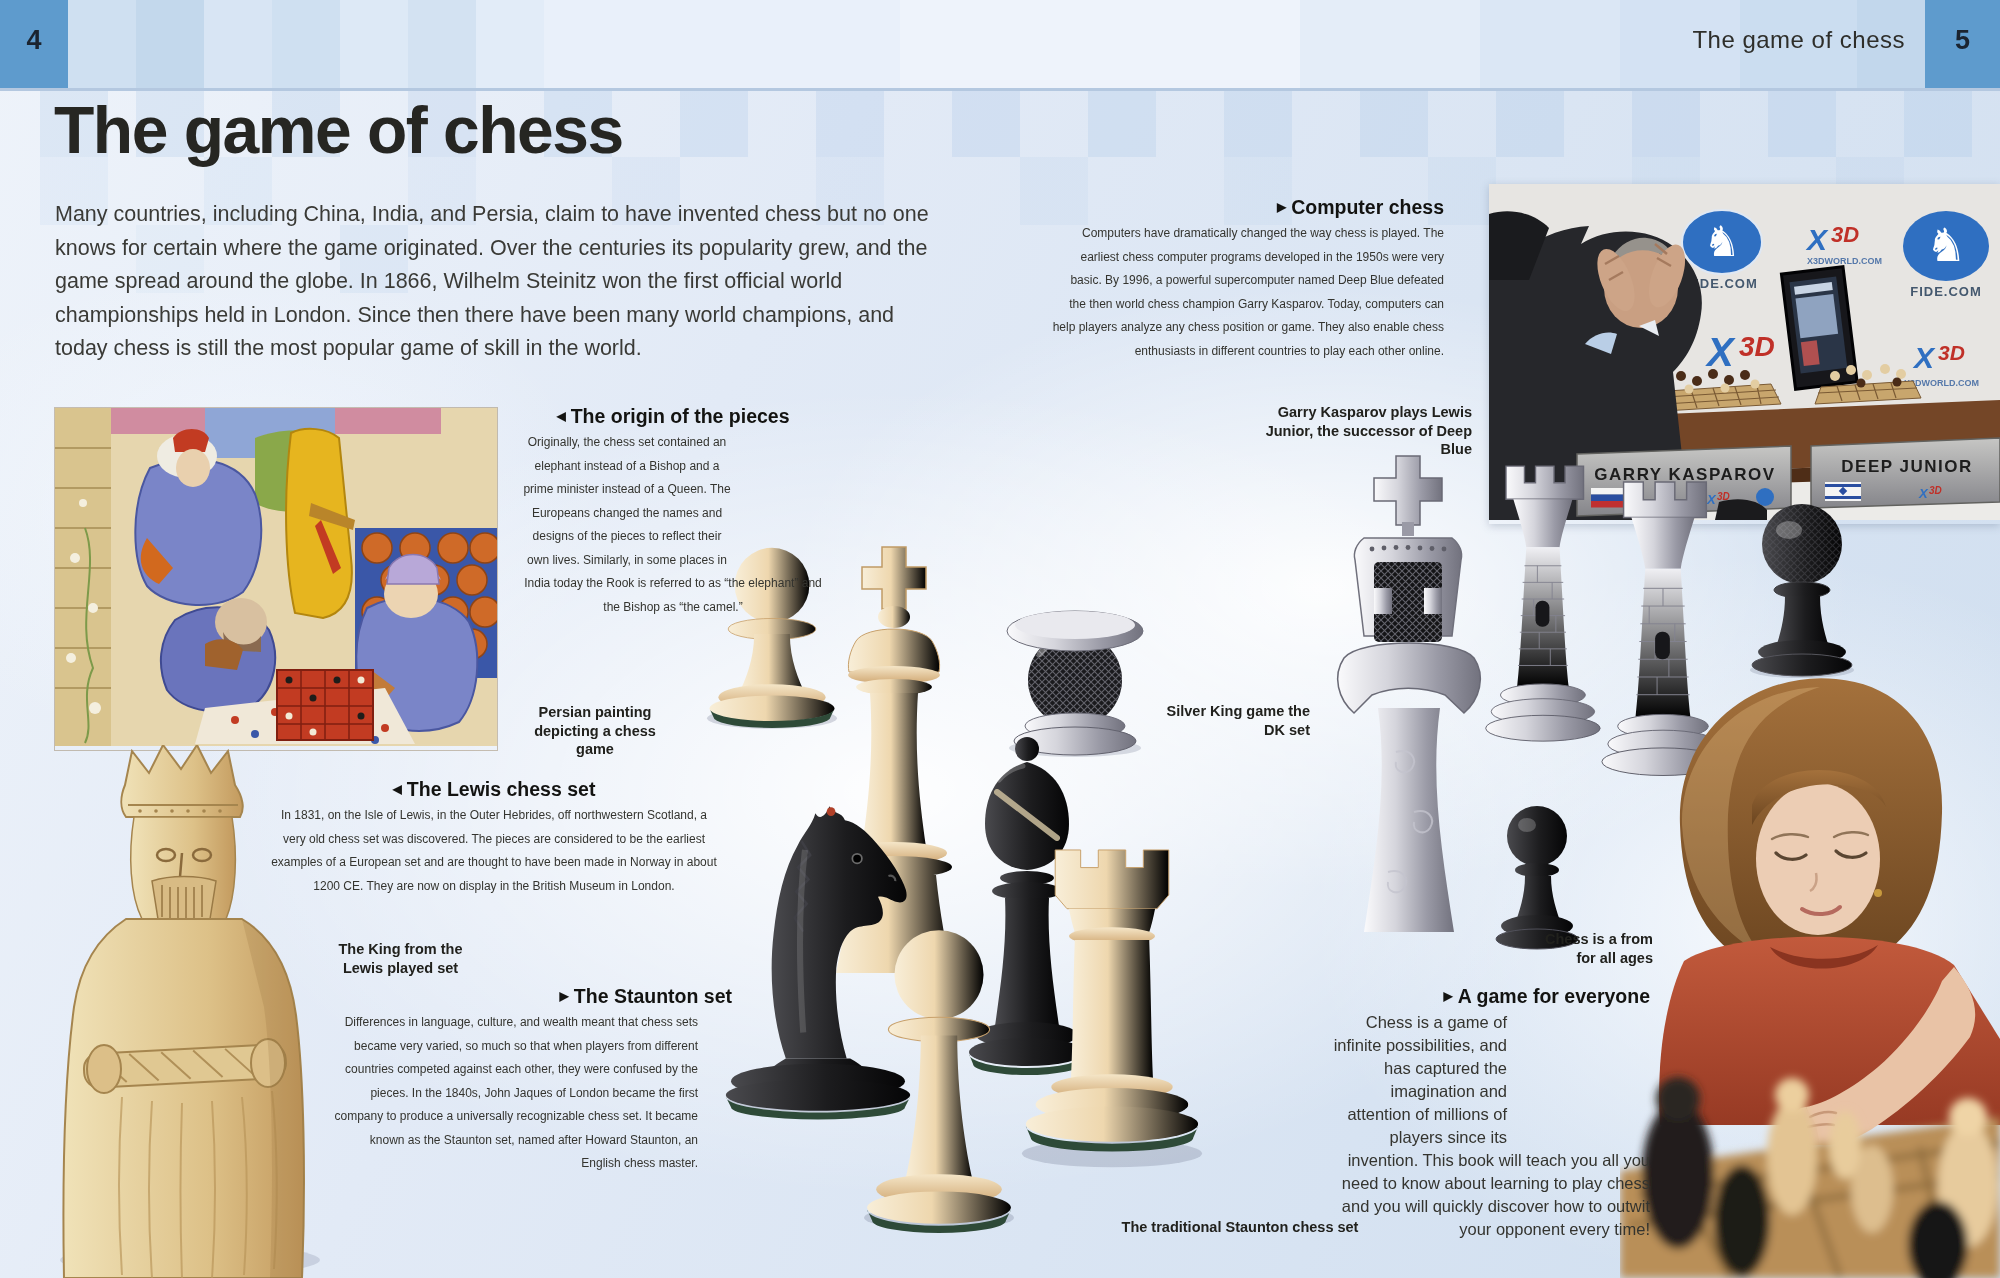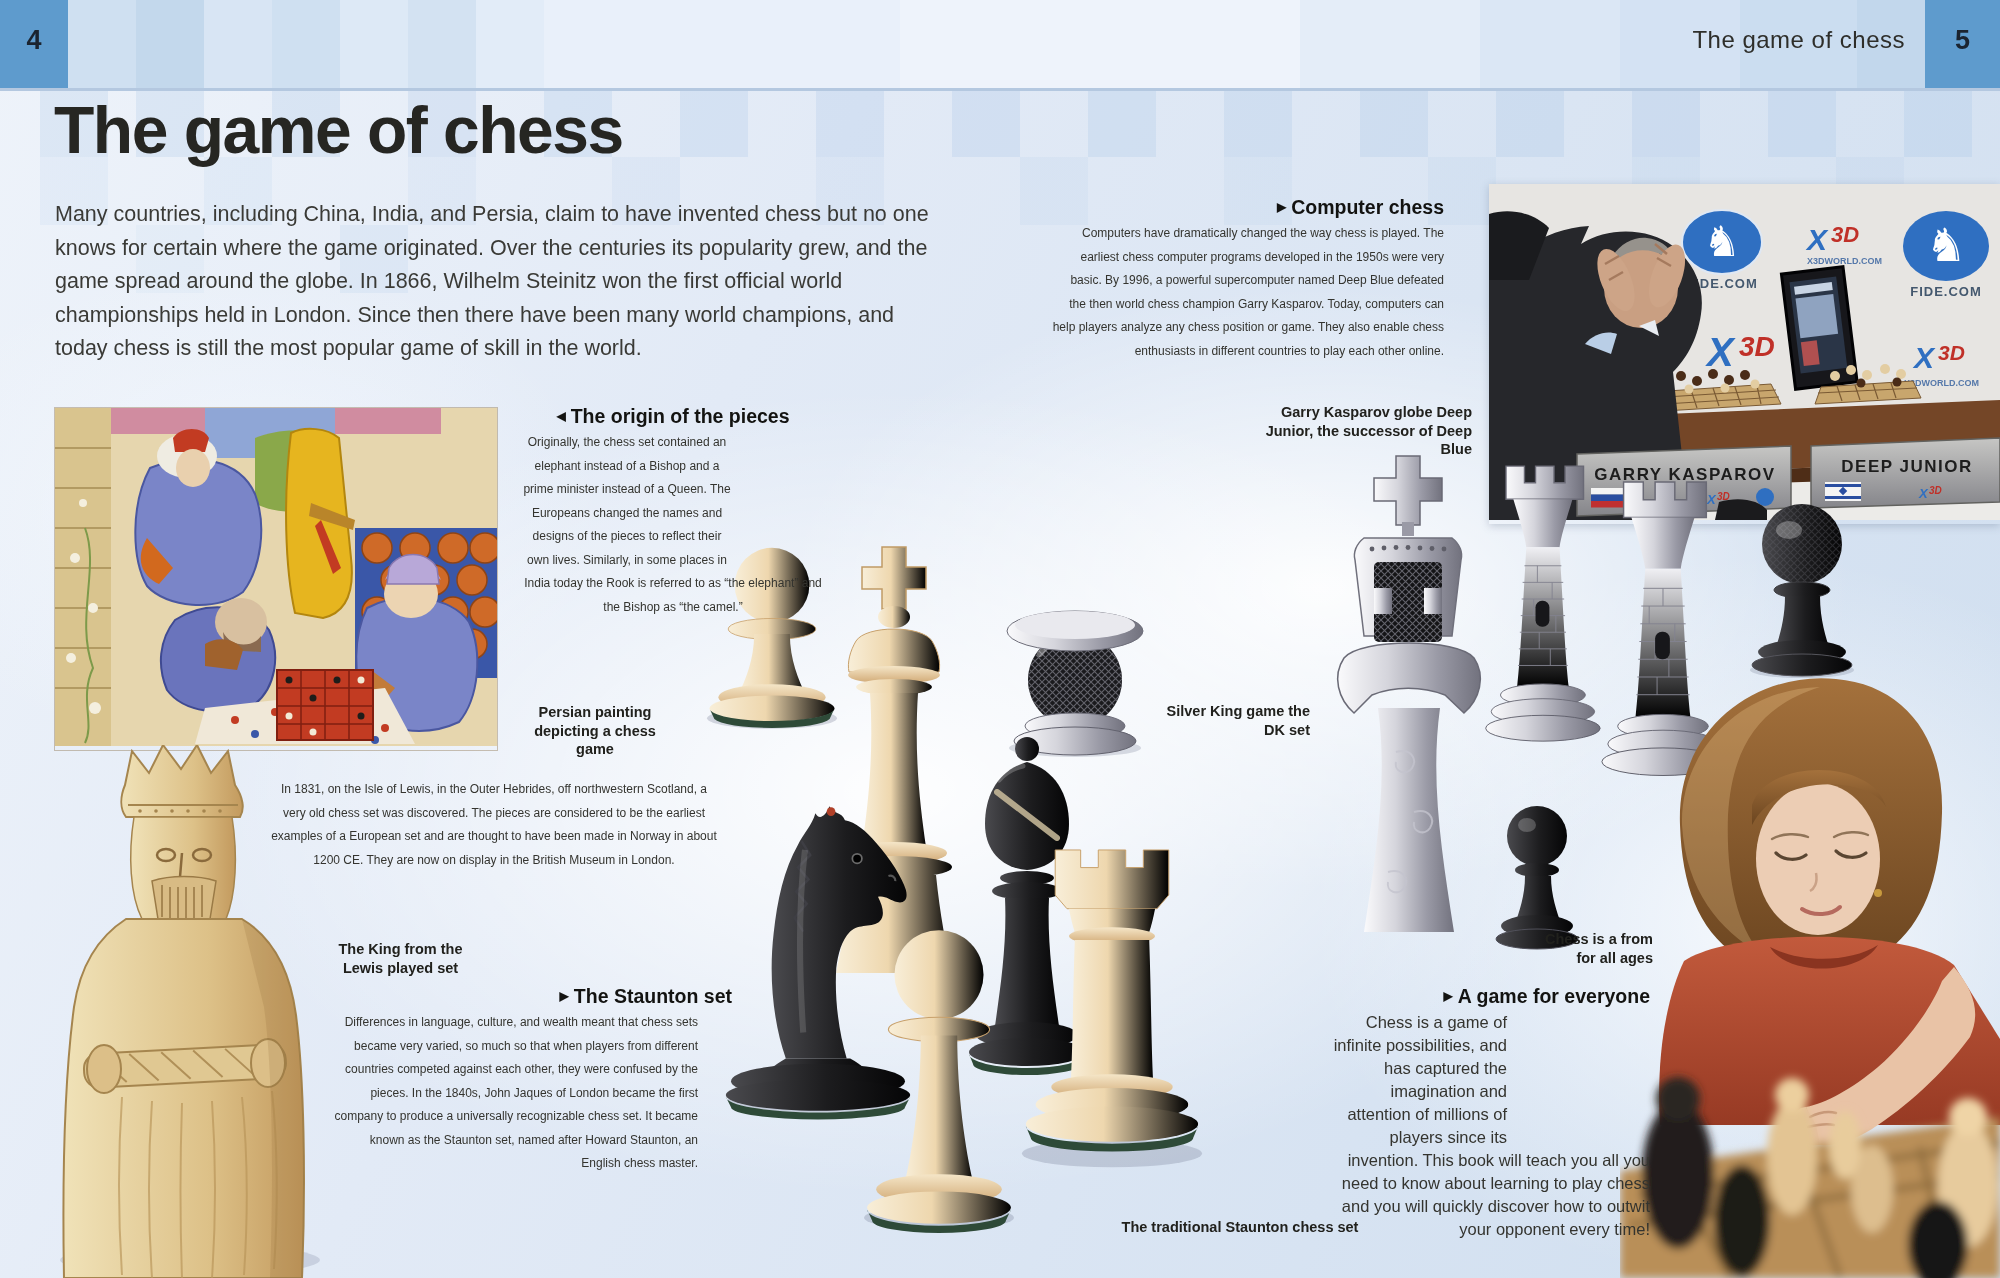--- a/index.html
+++ b/index.html
@@ -597,33 +597,34 @@
     <div class="bd"><span class="sp" style="height:140px"></span><span class="sp" style="width:92px;height:120px"></span><span>Originally, the chess set contained an elephant instead of a Bishop and a prime minister instead of a Queen. The Europeans changed the names and designs of the pieces to reflect their own lives. Similarly, in some places in India today the Rook is referred to as “the elephant” and the Bishop as “the camel.”</span></div>
   </div>
 
   <div class="sec ra" style="left:1052px;top:196px;width:392px">
     <h3><span class="arr">▶</span><span>Computer chess</span></h3>
     <div class="bd">Computers have dramatically changed the way chess is played. The earliest chess computer programs developed in the 1950s were very basic. By 1996, a powerful supercomputer named Deep Blue defeated the then world chess champion Garry Kasparov. Today, computers can help players analyze any chess position or game. They also enable chess enthusiasts in different countries to play each other online.</div>
   </div>
 
 
   <div class="sec" style="left:268px;top:778px;width:452px">
+    <h3 class="la"><span class="arr">◀</span><span>The Lewis chess set</span></h3>
     <div class="bd ca">In 1831, on the Isle of Lewis, in the Outer Hebrides, off northwestern Scotland, a very old chess set was discovered. The pieces are considered to be the earliest examples of a European set and are thought to have been made in Norway in about 1200 CE. They are now on display in the British Museum in London.</div>
   </div>
 
   <div class="sec ra" style="left:332px;top:985px;width:400px">
     <h3><span class="arr">▶</span><span>The Staunton set</span></h3>
     <div class="bd"><span class="sp" style="height:48px"></span><span class="sp" style="width:34px;height:180px"></span><span>Differences in language, culture, and wealth meant that chess sets became very varied, so much so that when players from different countries competed against each other, they were confused by the pieces. In the 1840s, John Jaques of London became the first company to produce a universally recognizable chess set. It became known as the Staunton set, named after Howard Staunton, an English chess master.</span></div>
   </div>
 
   <div class="sec ra" style="left:1328px;top:985px;width:322px">
     <h3><span class="arr">▶</span><span>A game for everyone</span></h3>
     <div class="bd" style="font-size:16.5px;line-height:23px"><span class="sp" style="height:46px"></span><span class="sp" style="width:55px;height:66px"></span><span class="sp" style="width:88px;height:120px"></span><span>Chess is a game of infinite possibilities, and has captured the imagination and attention of millions of players since its invention. This book will teach you all you need to know about learning to play chess and you will quickly discover how to outwit your opponent every time!</span></div>
   </div>
 
   <div class="cap la" style="left:520px;top:703px;width:150px">Persian painting depicting a chess game</div>
-  <div class="cap ra" style="left:1250px;top:403px;width:222px">Garry Kasparov globe Deep Junior, the successor of Deep Blue</div>
+  <div class="cap ra" style="left:1250px;top:403px;width:222px">Garry Kasparov plays Lewis Junior, the successor of Deep Blue</div>
   <div class="cap ra" style="left:1150px;top:702px;width:160px">Silver King game the DK set</div>
   <div class="cap la" style="left:328px;top:940px;width:145px">The King from the Lewis played set</div>
   <div class="cap ra" style="left:1535px;top:930px;width:118px">Chess is a from for all ages</div>
   <div class="cap ca" style="left:1040px;top:1218px;width:400px">The traditional Staunton chess set</div>
 
 </div>
 
 </body></html>

